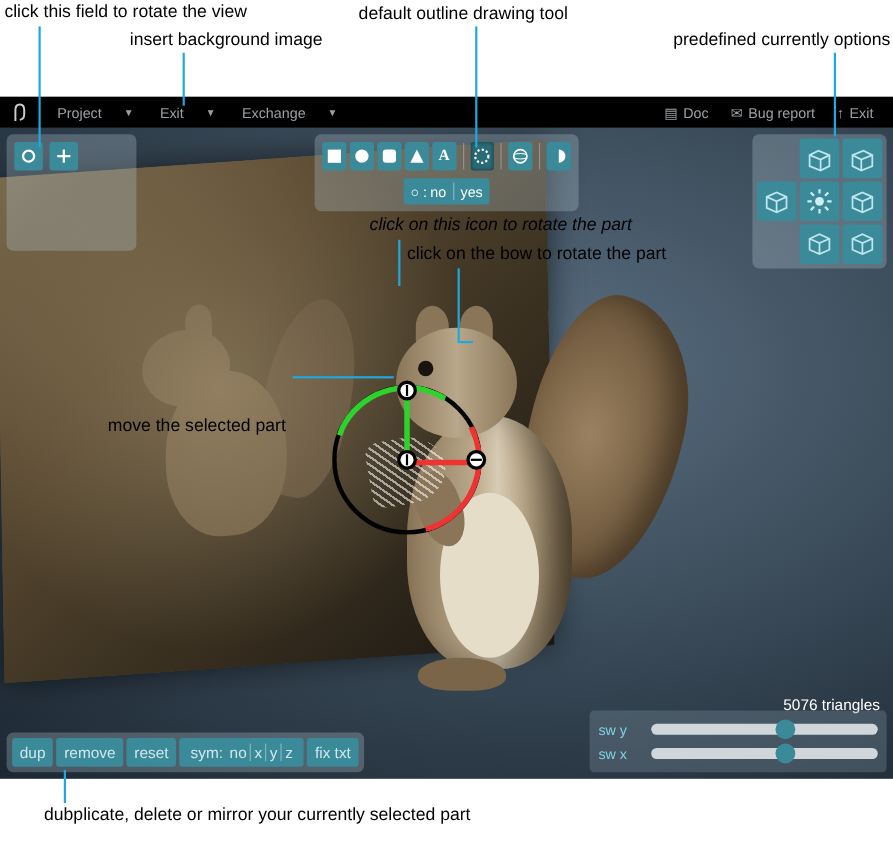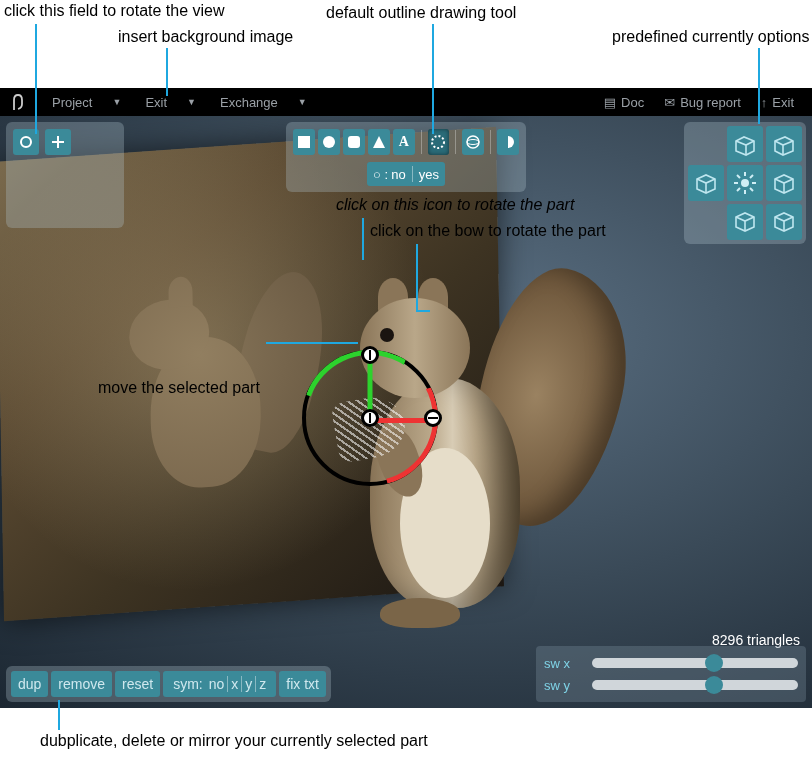--- a/index.html
+++ b/index.html
@@ -336,31 +336,31 @@
         <div class="haxis"></div>
       </div>
     <div class="handle t">
         <div class="haxis"></div>
       </div>
     <div class="handle r">
         <div class="haxis" style="transform:translate(-50%,-50%) rotate(90deg)"></div>
       </div>
   </div>
 
-  <div class="tri-count">8296 triangles</div>
+  <div class="tri-count">5076 triangles</div>
 
   <div class="slider-panel">
     <div class="slider-row">
-      <label>sw x</label>
+      <label>sw y</label>
       <div class="slider-track">
           <div class="slider-thumb" style="left:55%"></div>
         </div>
     </div>
     <div class="slider-row">
-      <label>sw y</label>
+      <label>sw x</label>
       <div class="slider-track">
           <div class="slider-thumb" style="left:55%"></div>
         </div>
     </div>
   </div>
 
   <div class="panel bottom-panel">
     <div class="txt-btn">dup</div>
     <div class="txt-btn">remove</div>
     <div class="txt-btn">reset</div>

